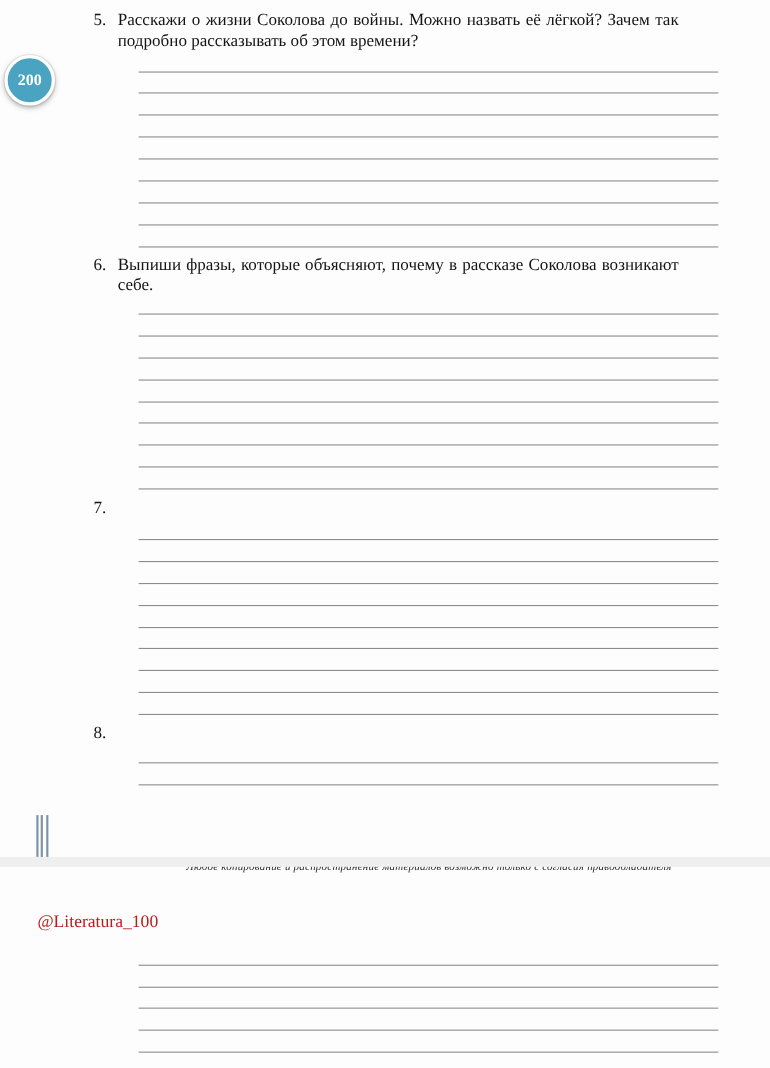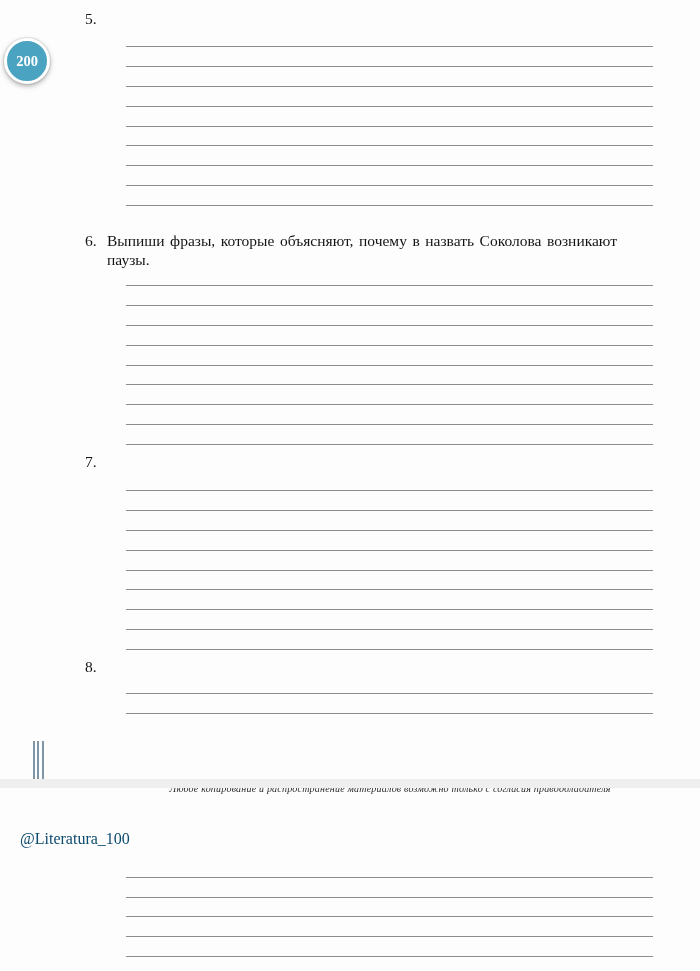--- a/index.html
+++ b/index.html
@@ -3,21 +3,21 @@
 <meta charset="utf-8">
 <style>
   html,body { margin:0; padding:0; background:#ffffff; }
   .page {
     position:relative; width:700px; height:971px; overflow:hidden;
     background:#fdfdfd; color:#141414;
     font-family:"Liberation Serif", serif;
   }
   
   .badge {
-    position:absolute; left:4px; top:38px; width:40px; height:40px;
+    position:absolute; left:4px; top:50px; width:40px; height:40px;
     border-radius:50%; background:#4aa3c0; border:3px solid #ffffff;
     box-shadow:0 2px 5px rgba(90,90,90,0.5), 0 0 0 1px rgba(205,205,205,0.4);
     display:flex; align-items:center; justify-content:center;
     color:#ffffff; font-weight:bold; font-size:14.5px;
   }
   
   .question { position:absolute; left:85px; width:570px; }
   .q-head { display:flex; }
   .q-num  { flex:none; width:22px; font-size:15.5px; line-height:18.5px; }
   .q-text { margin:0; width:510px; font-size:15.5px; line-height:18.5px; text-align:justify; }
@@ -33,54 +33,55 @@
   .q8 .answer-lines { margin-top:16.5px; }
   
   .copyright {
     position:absolute; left:0; top:783px; width:700px; text-align:center;
     font-style:italic; font-size:10px; letter-spacing:0.2px; color:#2a2a2a;margin-left:40px;
   }
   .triple-bars { position:absolute; left:33px; top:741px; height:45px; display:flex; }
   .triple-bars .bar { width:1.8px; background:#7e95a8; margin-right:2.6px; }
   .gray-strip { position:absolute; left:0; top:779px; width:700px; height:9px; background:#efefef; }
   
-  .handle { position:absolute; left:20px; top:830px; font-size:16px; color:#0c4a6e; }
+  .handle { position:absolute; left:34px; top:830px; font-size:16px; color:#b91c1c; }
   .bottom-lines { position:absolute; left:126px; top:877px; width:527px; }
   .bottom-lines .answer-line { height:18.7px; }
 </style>
 </head>
 <body>
 
 <div class="page">
 
   <div class="badge">
     <span>200</span>
   </div>
 
   <div class="question q5">
     <div class="q-head">
       <span class="q-num">5.</span>
+      <p class="q-text">Расскажи о жизни Соколова до войны. Можно назвать её лёгкой? Зачем так подробно рассказывать об этом времени?</p>
     </div>
     <div class="answer-lines">
         <div class="answer-line"></div>
         <div class="answer-line"></div>
         <div class="answer-line"></div>
         <div class="answer-line"></div>
         <div class="answer-line"></div>
         <div class="answer-line"></div>
         <div class="answer-line"></div>
         <div class="answer-line"></div>
         <div class="answer-line"></div>
       </div>
   </div>
 
   <div class="question q6">
     <div class="q-head">
       <span class="q-num">6.</span>
-      <p class="q-text">Выпиши фразы, которые объясняют, почему в назвать Соколова возникают паузы.</p>
+      <p class="q-text">Выпиши фразы, которые объясняют, почему в рассказе Соколова возникают себе.</p>
     </div>
     <div class="answer-lines">
         <div class="answer-line"></div>
         <div class="answer-line"></div>
         <div class="answer-line"></div>
         <div class="answer-line"></div>
         <div class="answer-line"></div>
         <div class="answer-line"></div>
         <div class="answer-line"></div>
         <div class="answer-line"></div>

